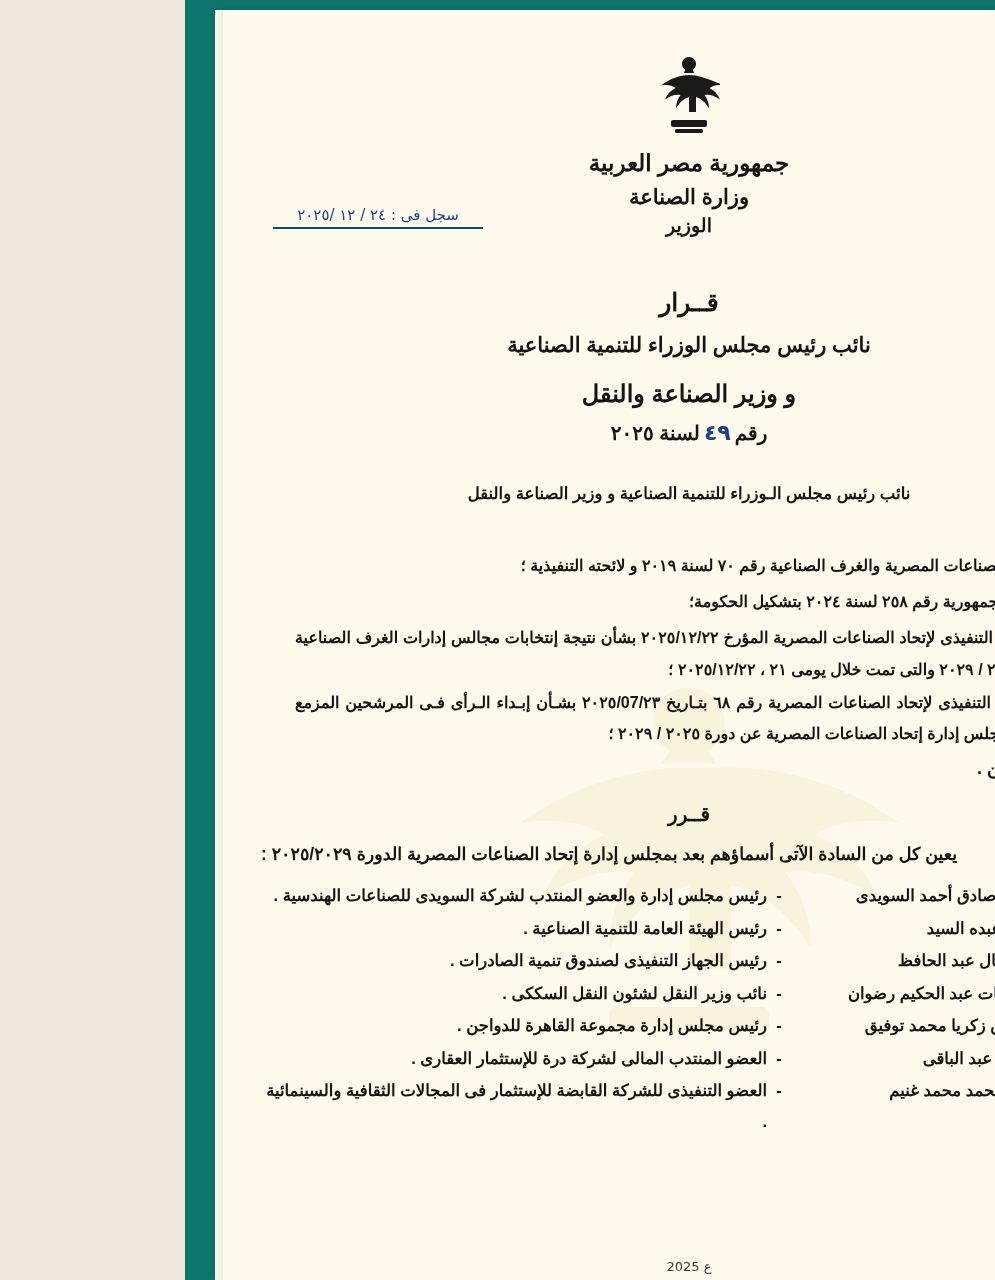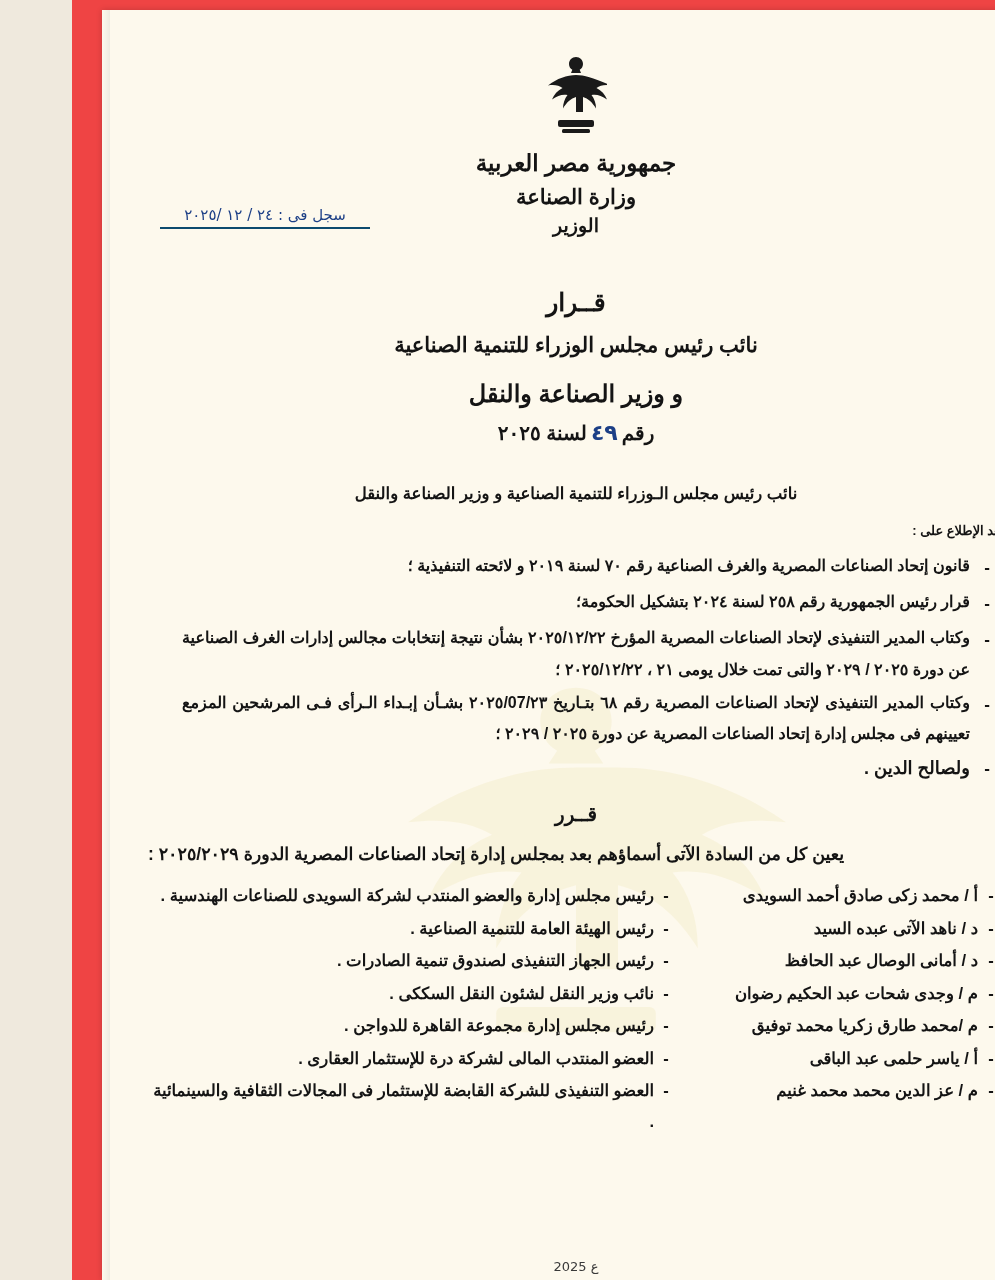--- a/index.html
+++ b/index.html
@@ -5,23 +5,23 @@
   html, body {
     margin: 0;
     padding: 0;
     background: #efe9dd;
   }
   body {
     font-family: "Liberation Sans", sans-serif;
   }
   .page {
     position: relative;
-    width: 923px;
+    width: 810px;
     height: 1280px;
-    background: #ef4444;
+    background: #0f766e;
     overflow: hidden;
   }
   .sheet {
     position: absolute;
     left: 30px;
     top: 10px;
     width: 948px;
     height: 1270px;
     background: #fdf9ed;
     box-shadow: 0 0 6px rgba(0,0,0,0.18);

